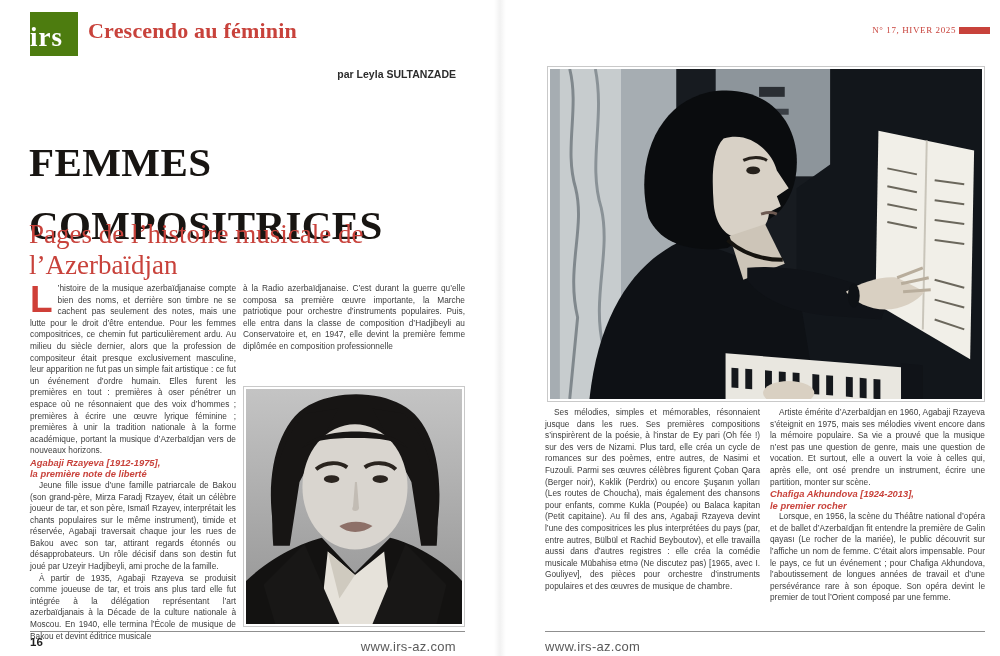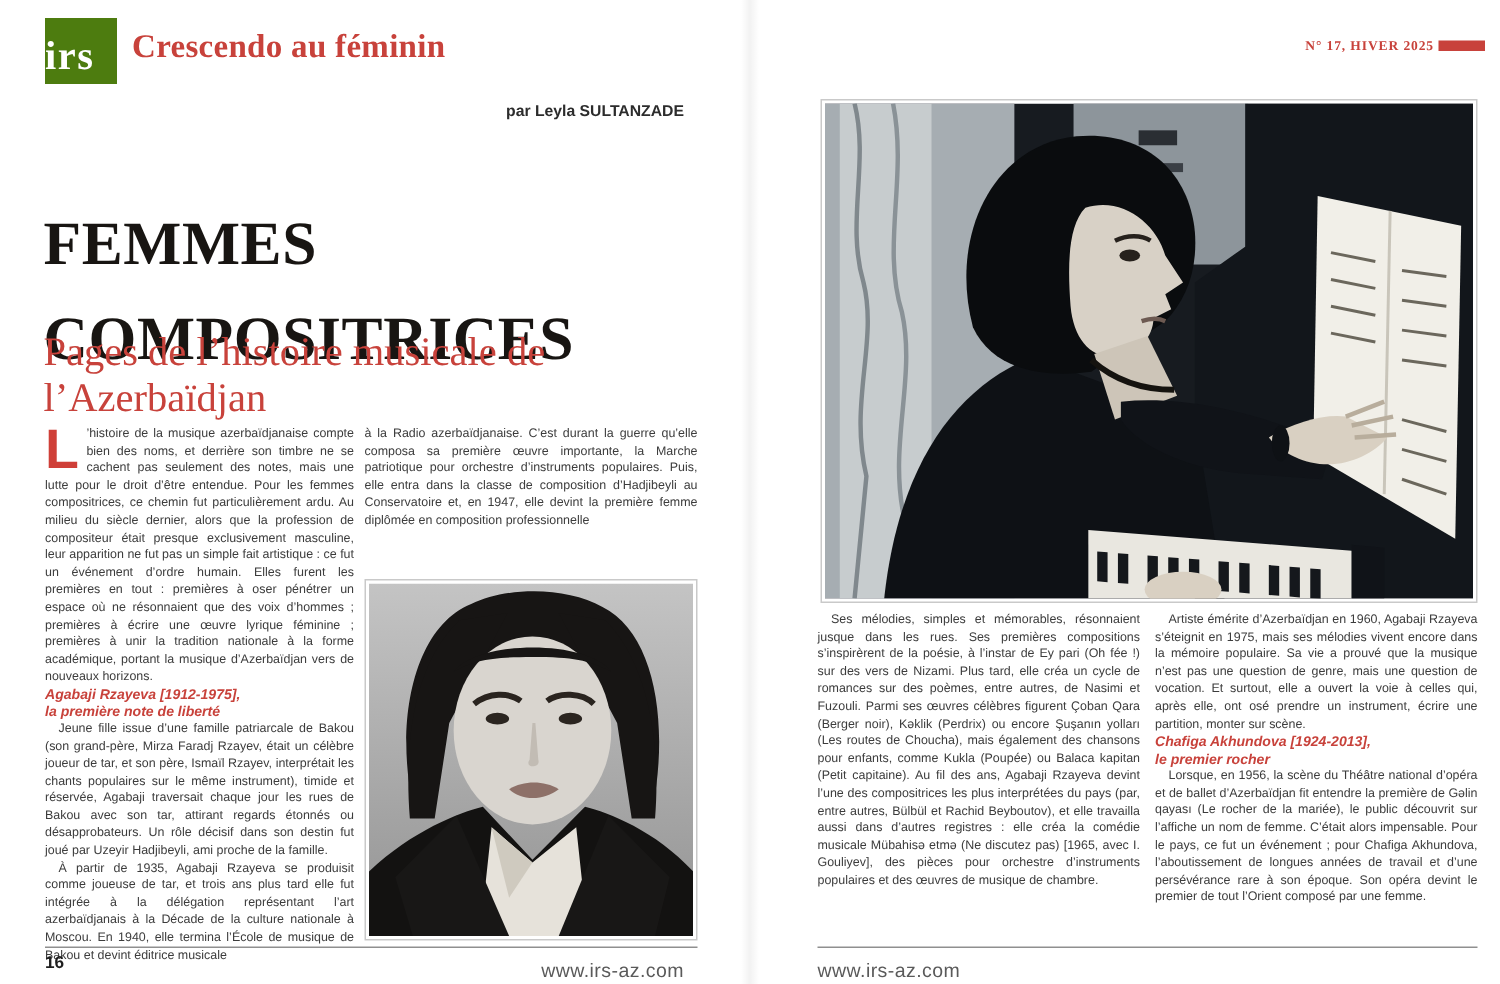--- a/index.html
+++ b/index.html
@@ -15,21 +15,21 @@
   #logo .logo-txt{
     color:#ffffff;font-family:"Liberation Serif",serif;font-weight:bold;
     font-size:27px;line-height:38px;letter-spacing:1px;
   }
   #rubric{
     position:absolute;left:88px;top:18px;font-family:"Liberation Serif",serif;
     font-size:22px;font-weight:700;color:#c8423b;letter-spacing:.2px;
   }
   #issue{
     position:absolute;right:44px;top:25px;font-family:"Liberation Serif",serif;
-    font-size:9px;font-weight:700;color:#c8423b;letter-spacing:.6px;
+    font-size:9px;font-weight:400;color:#c8423b;letter-spacing:.6px;
   }
   #issue-bar{position:absolute;right:10px;top:27px;width:31px;height:7px;background:#c8423b;}
   
   #gutter{position:absolute;left:494px;top:0;width:12px;height:656px;
     background:linear-gradient(90deg,rgba(0,0,0,0) 0%,rgba(0,0,0,.05) 50%,rgba(0,0,0,0) 100%);}
   
   #byline{position:absolute;left:30px;top:68px;width:426px;text-align:right;
     font-size:10.5px;font-weight:bold;color:#2c2c2c;}
   #main-title{
     position:absolute;left:29px;top:104px;width:440px;

